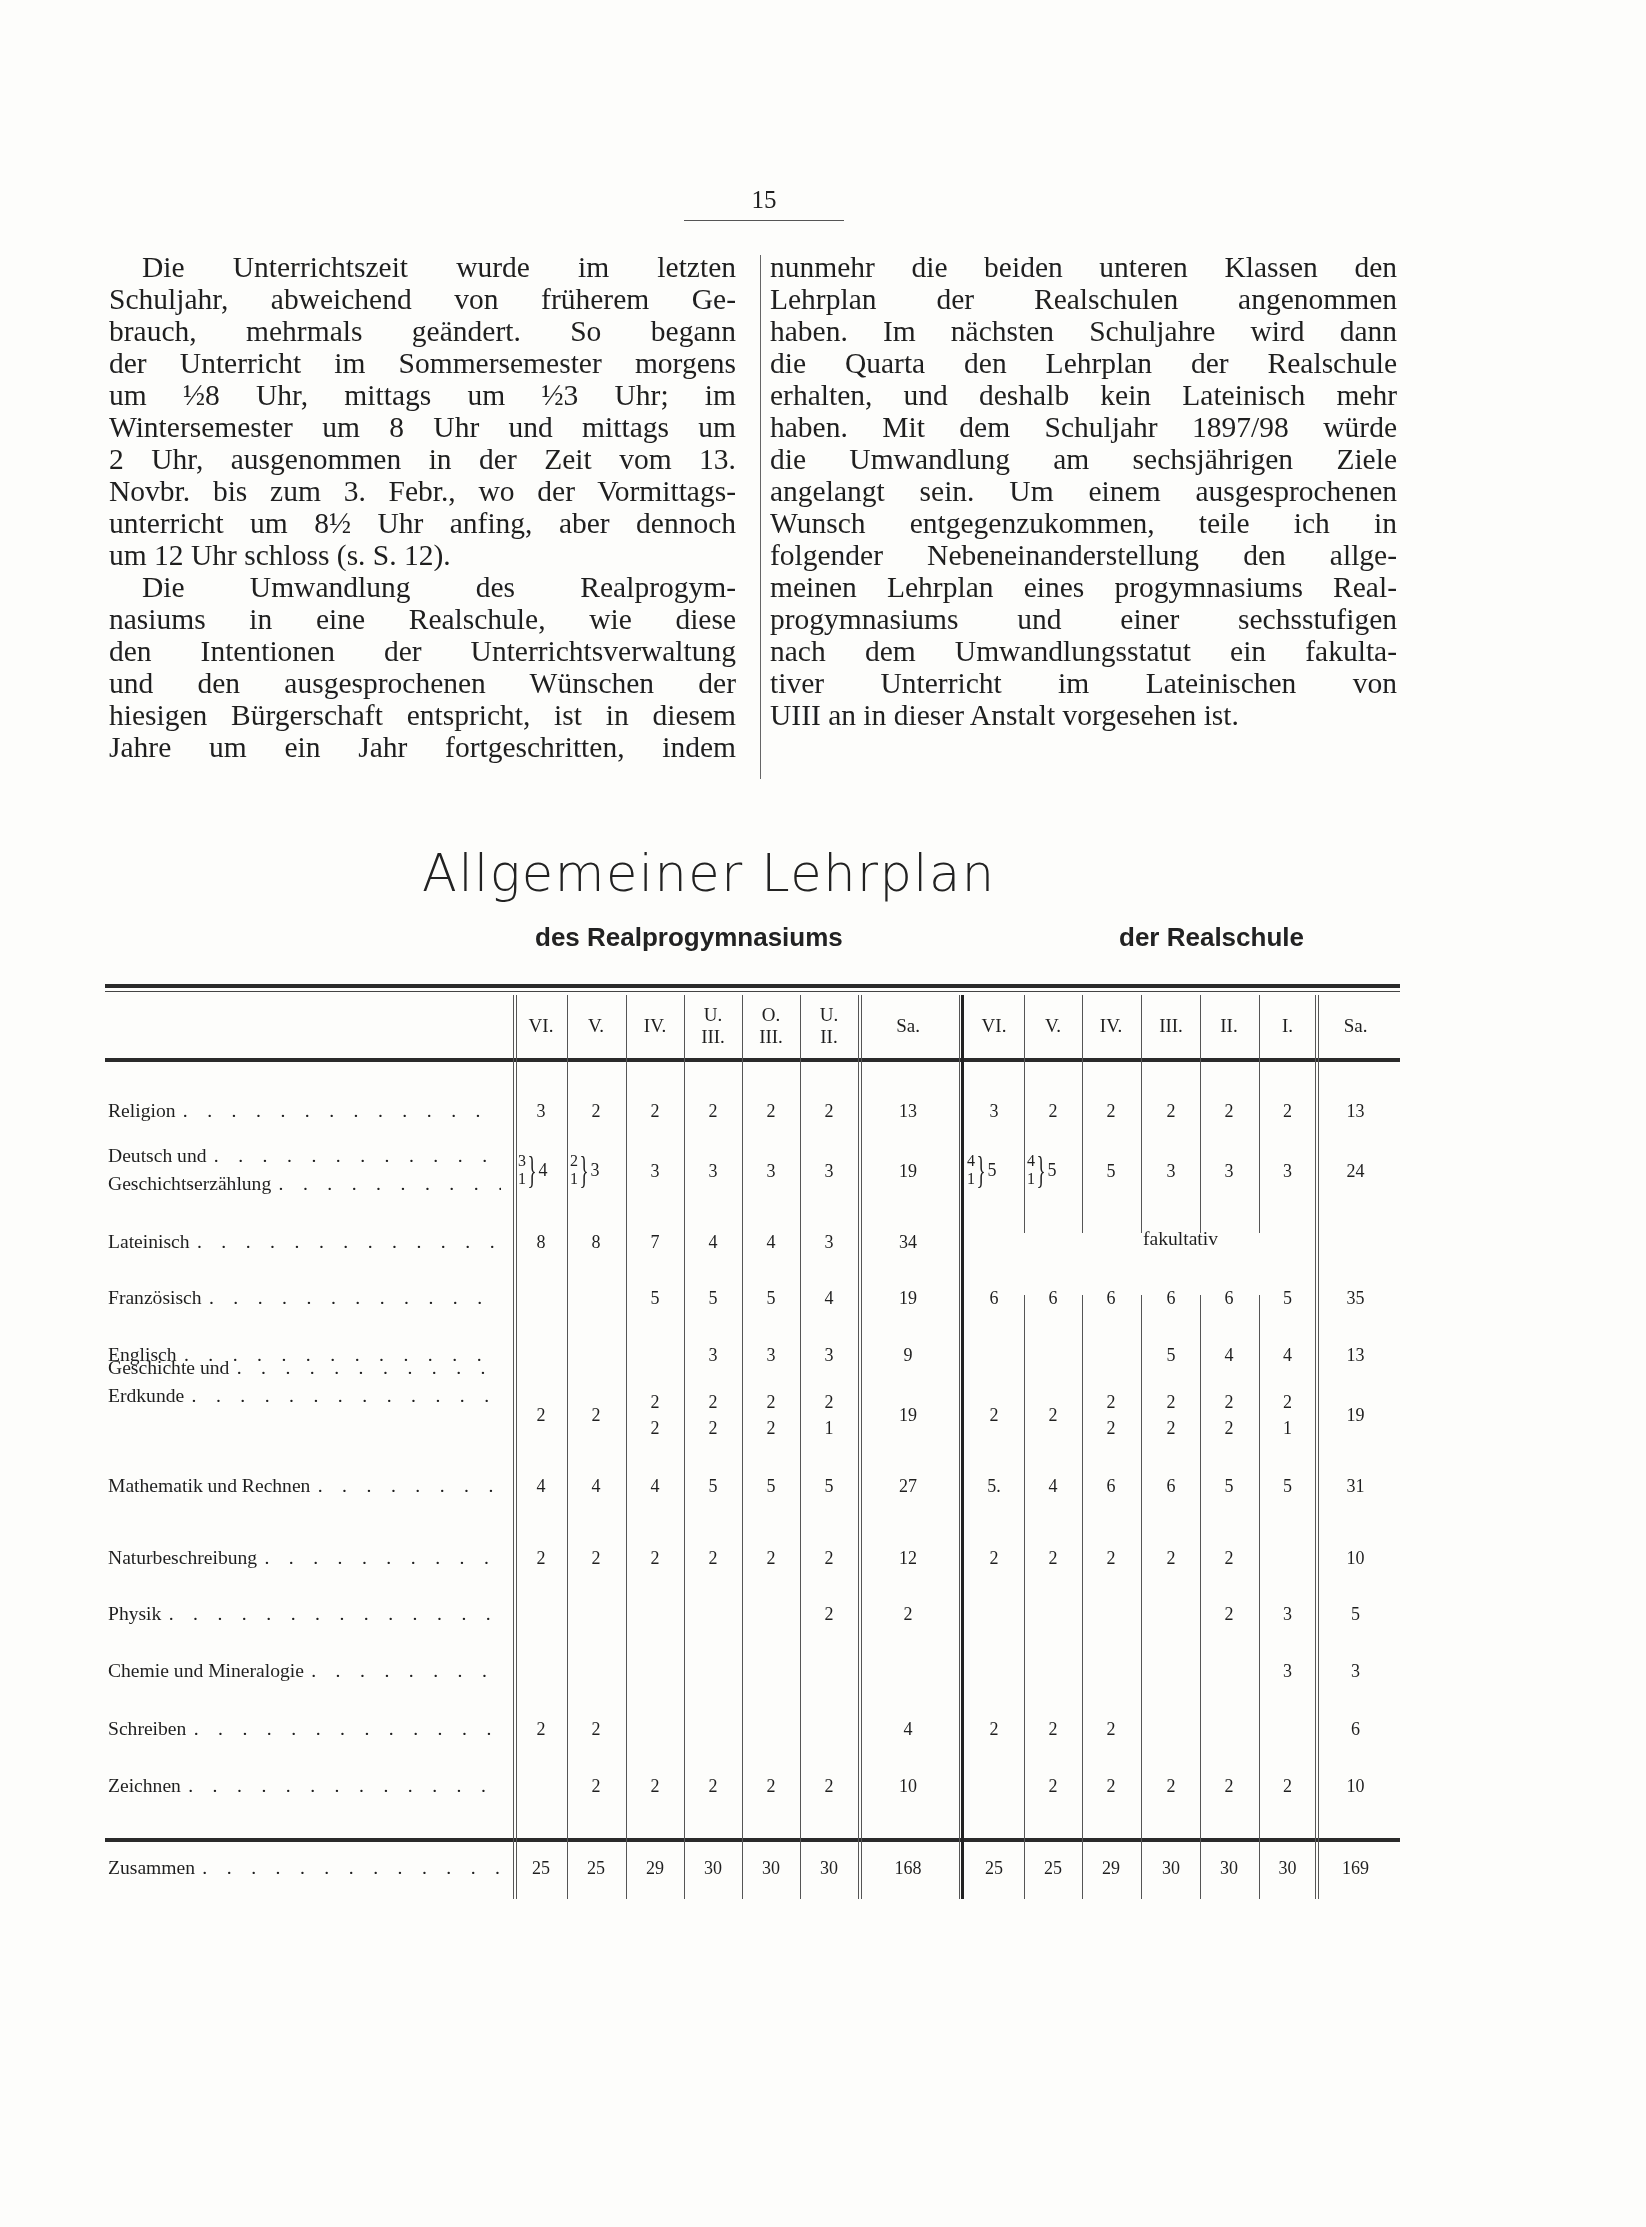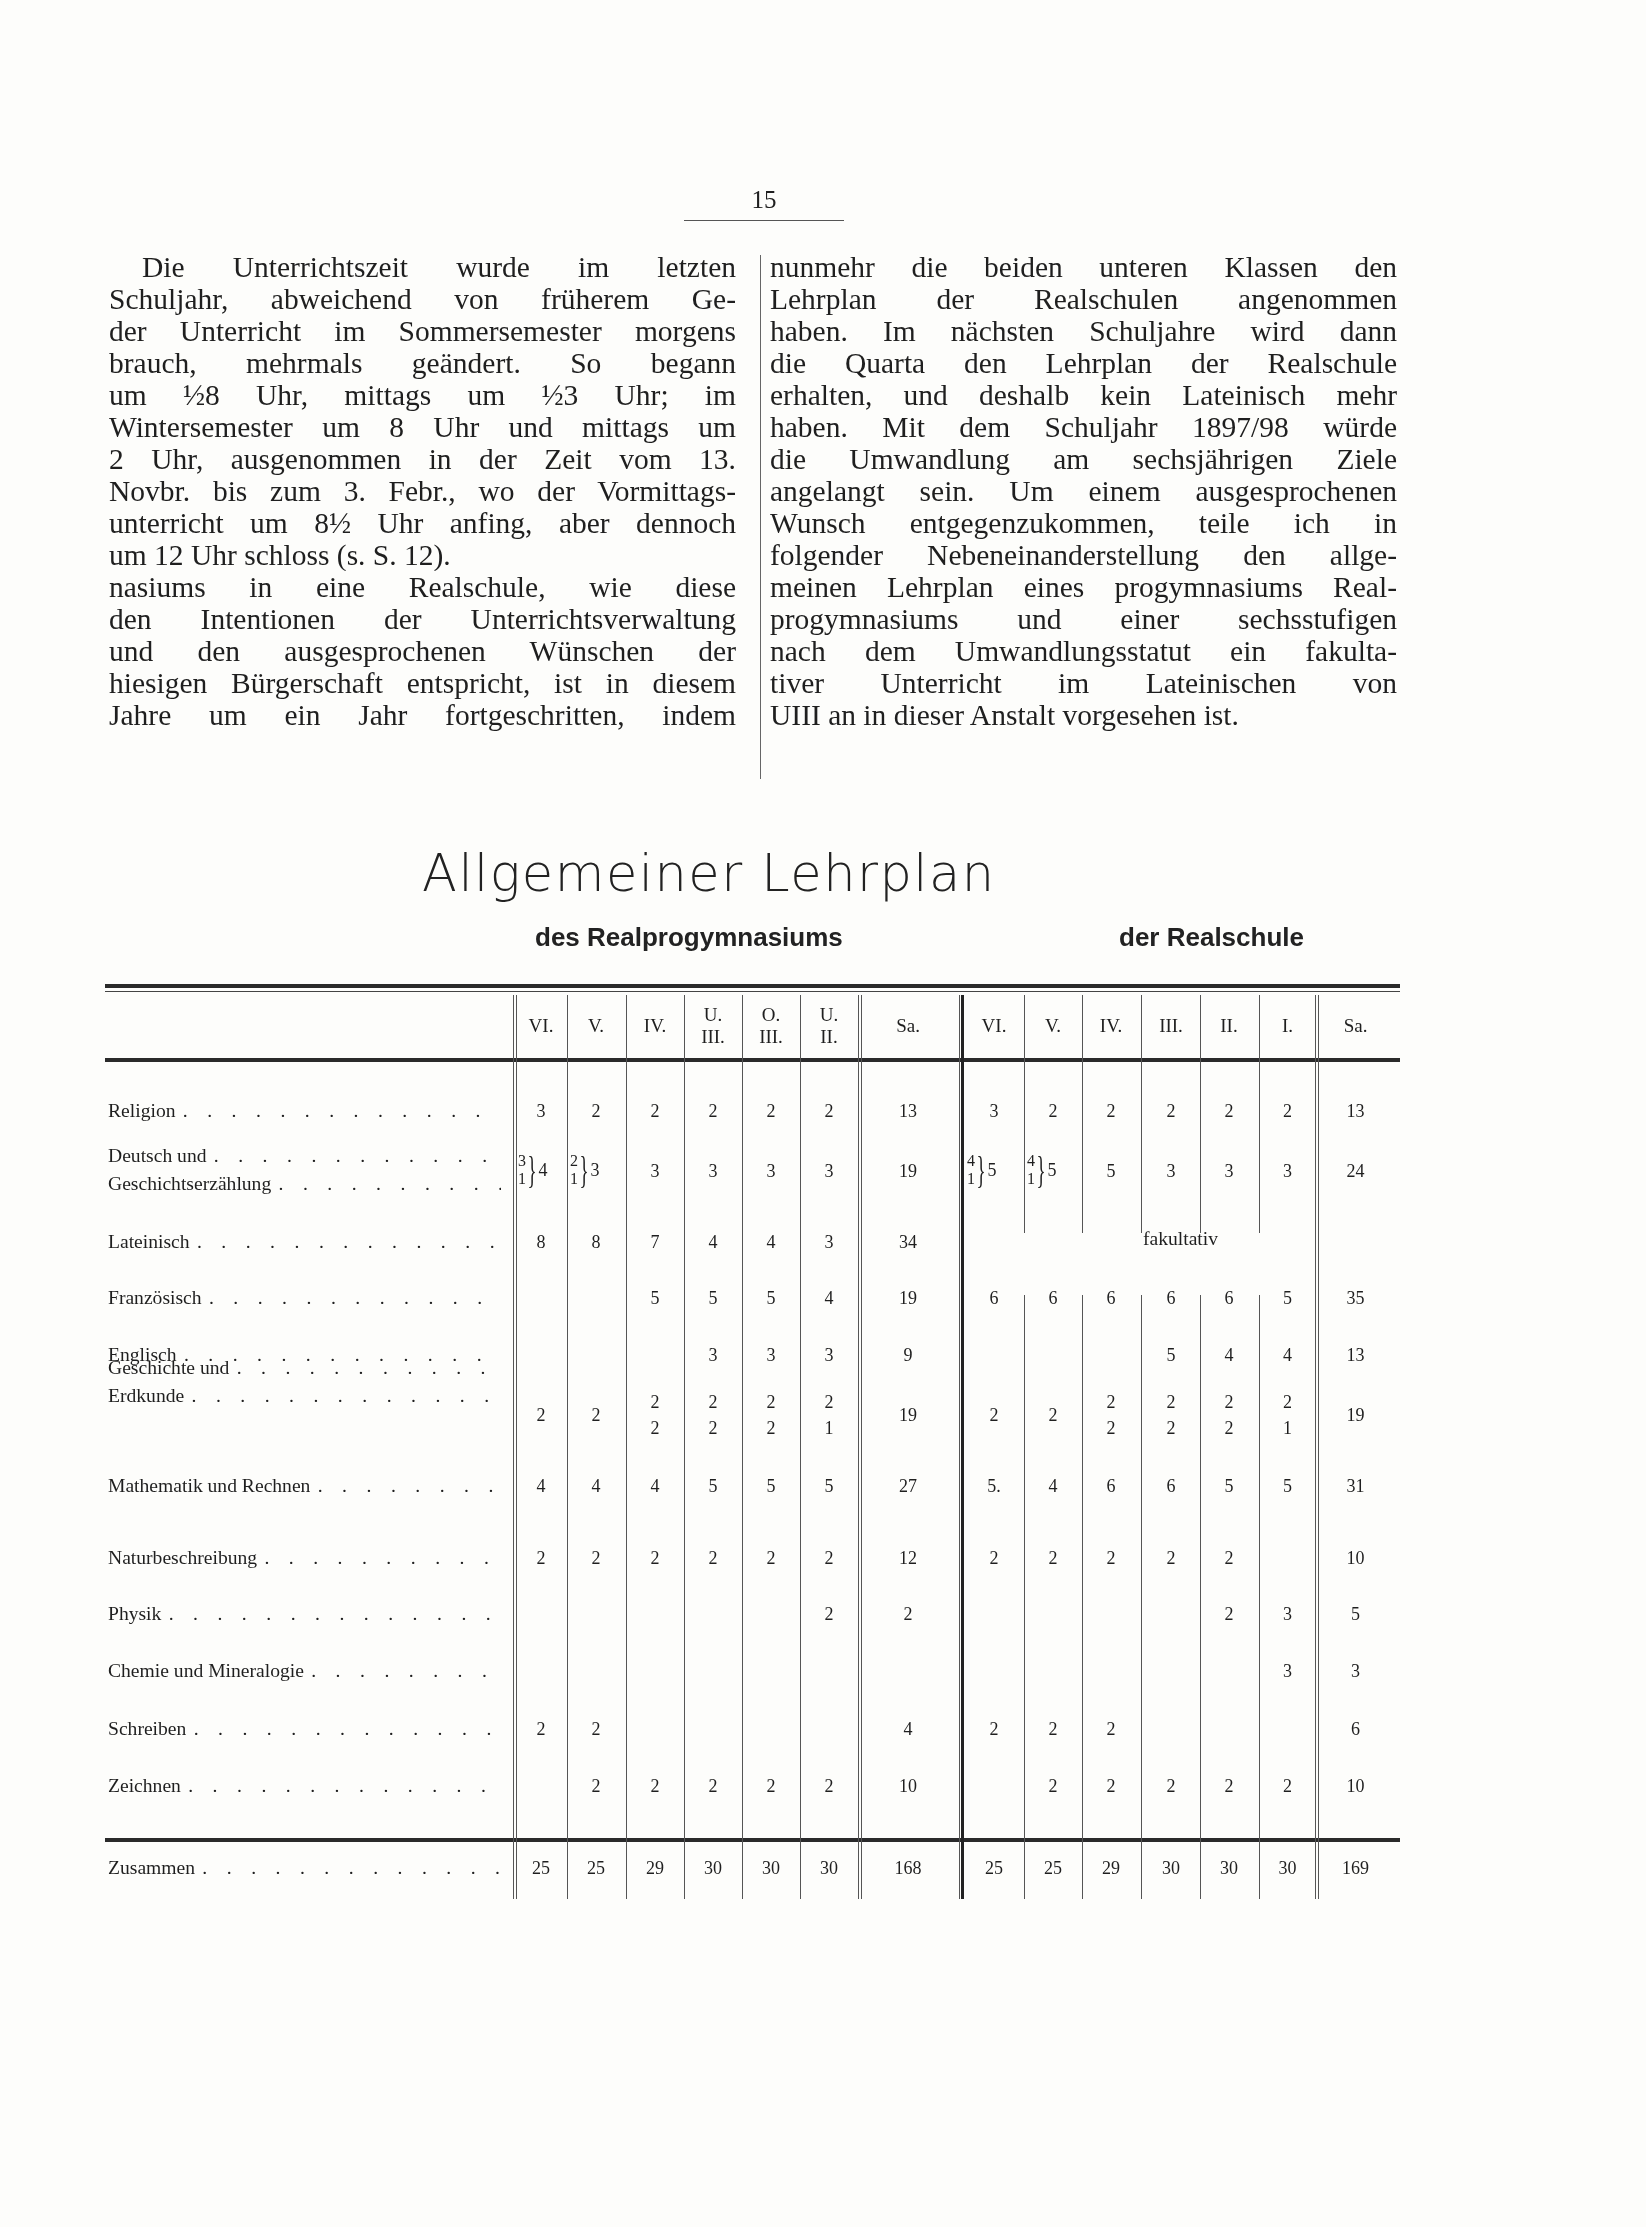--- a/index.html
+++ b/index.html
@@ -64,28 +64,29 @@
 </style>
 </head>
 <body>
 
 <div class="page-number">15</div>
 <div class="page-number-rule"></div>
 
 <div class="col col-left" id="leftcol">
     <span class="line indent">Die Unterrichtszeit wurde im letzten</span>
     <span class="line">Schuljahr, abweichend von früherem Ge-</span>
+    <span class="line">brauch, mehrmals geändert.  So begann</span>
     <span class="line">der Unterricht im Sommersemester morgens</span>
-    <span class="line">brauch, mehrmals geändert.  So begann</span>
     <span class="line">um ½8 Uhr, mittags um ½3 Uhr; im</span>
     <span class="line">Wintersemester um 8 Uhr und mittags um</span>
     <span class="line">2 Uhr, ausgenommen in der Zeit vom 13.</span>
     <span class="line">Novbr. bis zum 3. Febr., wo der Vormittags-</span>
     <span class="line">unterricht um 8½ Uhr anfing, aber dennoch</span>
     <span class="line last">um 12 Uhr schloss (s. S. 12).</span>
+    <span class="line indent">Die Umwandlung des Realprogym-</span>
     <span class="line">nasiums in eine Realschule, wie diese</span>
     <span class="line">den Intentionen der Unterrichtsverwaltung</span>
     <span class="line">und den ausgesprochenen Wünschen der</span>
     <span class="line">hiesigen Bürgerschaft entspricht, ist in diesem</span>
     <span class="line">Jahre um ein Jahr fortgeschritten, indem</span>
   </div>
 <div class="col-divider"></div>
 <div class="col col-right" id="rightcol">
     <span class="line">nunmehr die beiden unteren Klassen den</span>
     <span class="line">Lehrplan der Realschulen angenommen</span>

